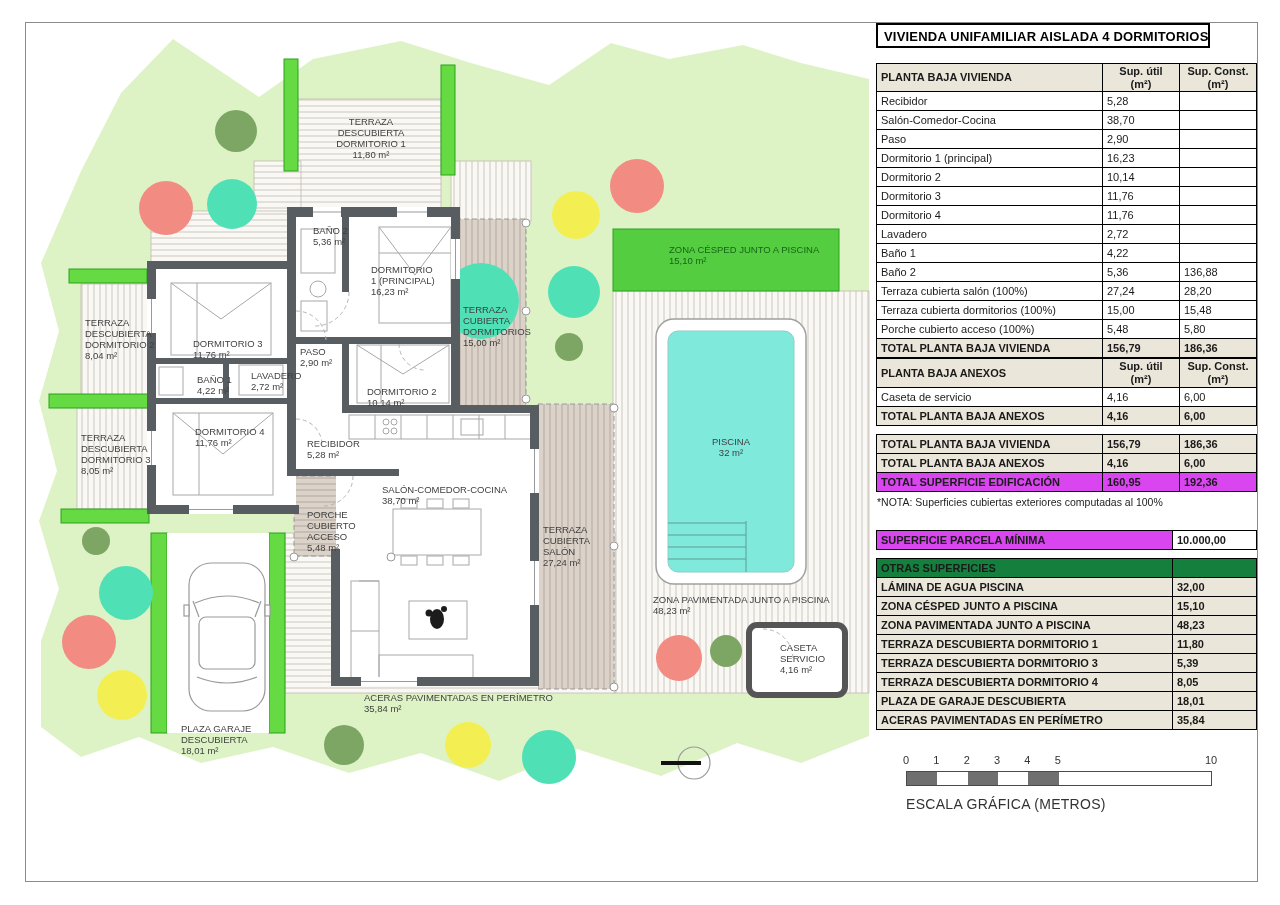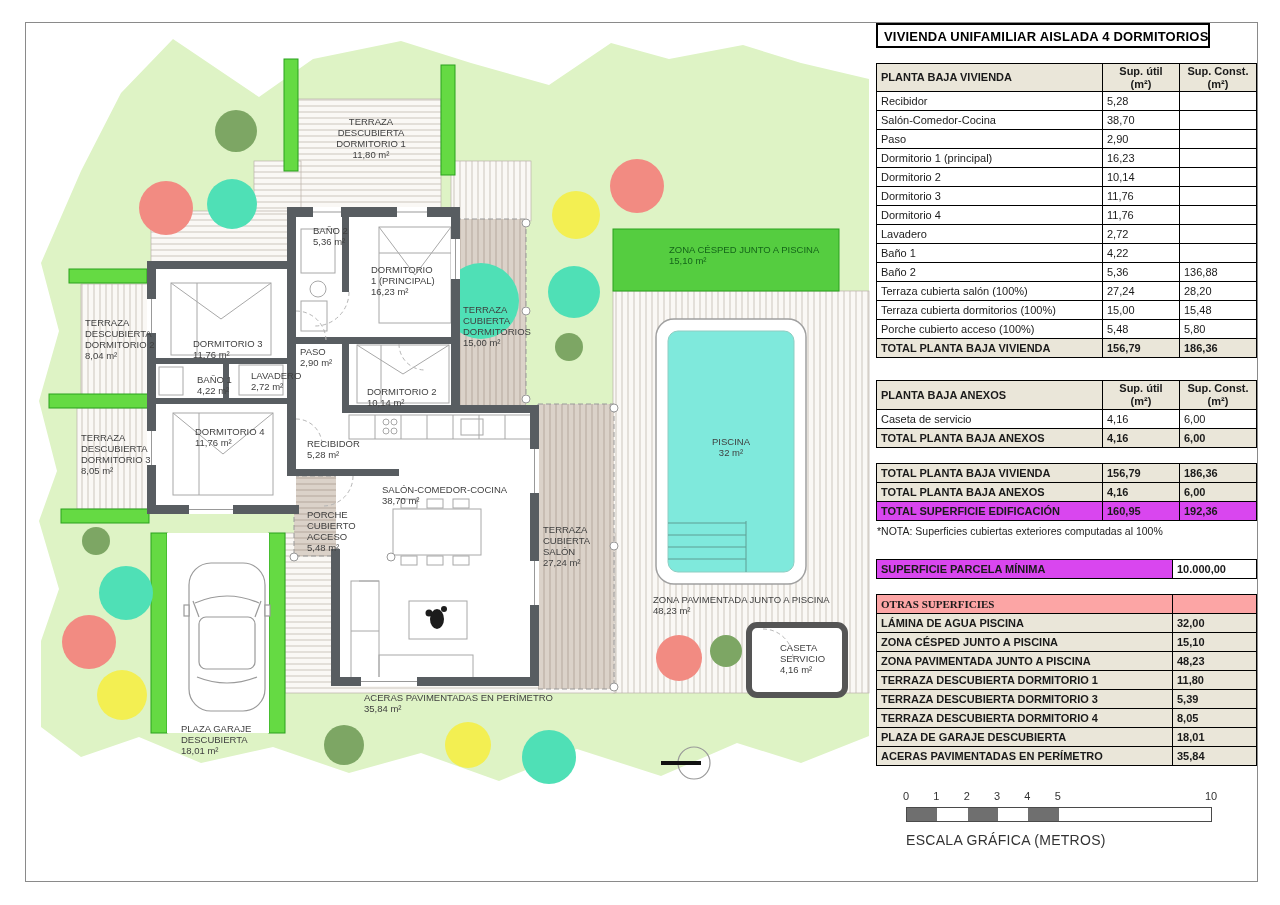--- a/index.html
+++ b/index.html
@@ -6,25 +6,25 @@
   body{width:1280px;height:905px;position:relative;font-family:"Liberation Sans",sans-serif;overflow:hidden;}
   .sheet{position:absolute;left:25px;top:22px;width:1231px;height:858px;border:1px solid #8a8a8a;background:#fff;}
   svg.plan{position:absolute;left:0;top:0;}
   .panel{position:absolute;left:850px;top:0;width:382px;background:transparent;}
   .titlebox{box-sizing:border-box;width:334px;height:25px;border:2px solid #000;background:#fff;
     font-size:13px;font-weight:bold;padding:4px 6px 0 6px;letter-spacing:.2px;margin-bottom:15px;white-space:nowrap;}
   table.tbl{border-collapse:collapse;table-layout:fixed;width:381px;background:#fff;}
   table.tbl td{border:1.5px solid #000;font-size:11px;padding:1px 4px;height:16px;overflow:hidden;white-space:nowrap;vertical-align:middle;color:#1a1a1a;}
   td.lab{text-align:left;}
   td.num{text-align:left;}
-  td.hdr{background:#fca5a5;font-weight:bold;font-family:Liberation Serif, serif;}
+  td.hdr{background:#15803d;font-weight:bold;}
   td.hdr2{background:#eae6d9;font-weight:bold;text-align:center;font-size:10.5px;line-height:1.15;height:27px;}
   td.total{background:#eae6d9;font-weight:bold;}
   td.blue{background:#d946ef;font-weight:bold;}
-  .mb22{margin-bottom:22px;} .mb16{margin-bottom:15px;}
+  .mb22{} .mb16{margin-bottom:8px;}
   .nota{font-size:10.5px;color:#222;padding:4px 8px 0 1px;height:16px;margin-bottom:18px;white-space:nowrap;}
   .scalebar{position:relative;height:70px;margin-top:24px;}
   .sb-num{position:absolute;top:0;font-size:11px;color:#333;transform:translateX(-50%);}
   .sb-bar{position:absolute;left:30px;top:17px;width:304px;height:13px;border:1.5px solid #4a4a4a;background:#fff;}
   .sb-seg{position:absolute;top:0;height:13px;background:#6f6f6f;}
   .sb-caption{position:absolute;left:30px;top:42px;font-size:14px;color:#333;letter-spacing:.3px;}
 </style>
 </head>
 <body>
 

